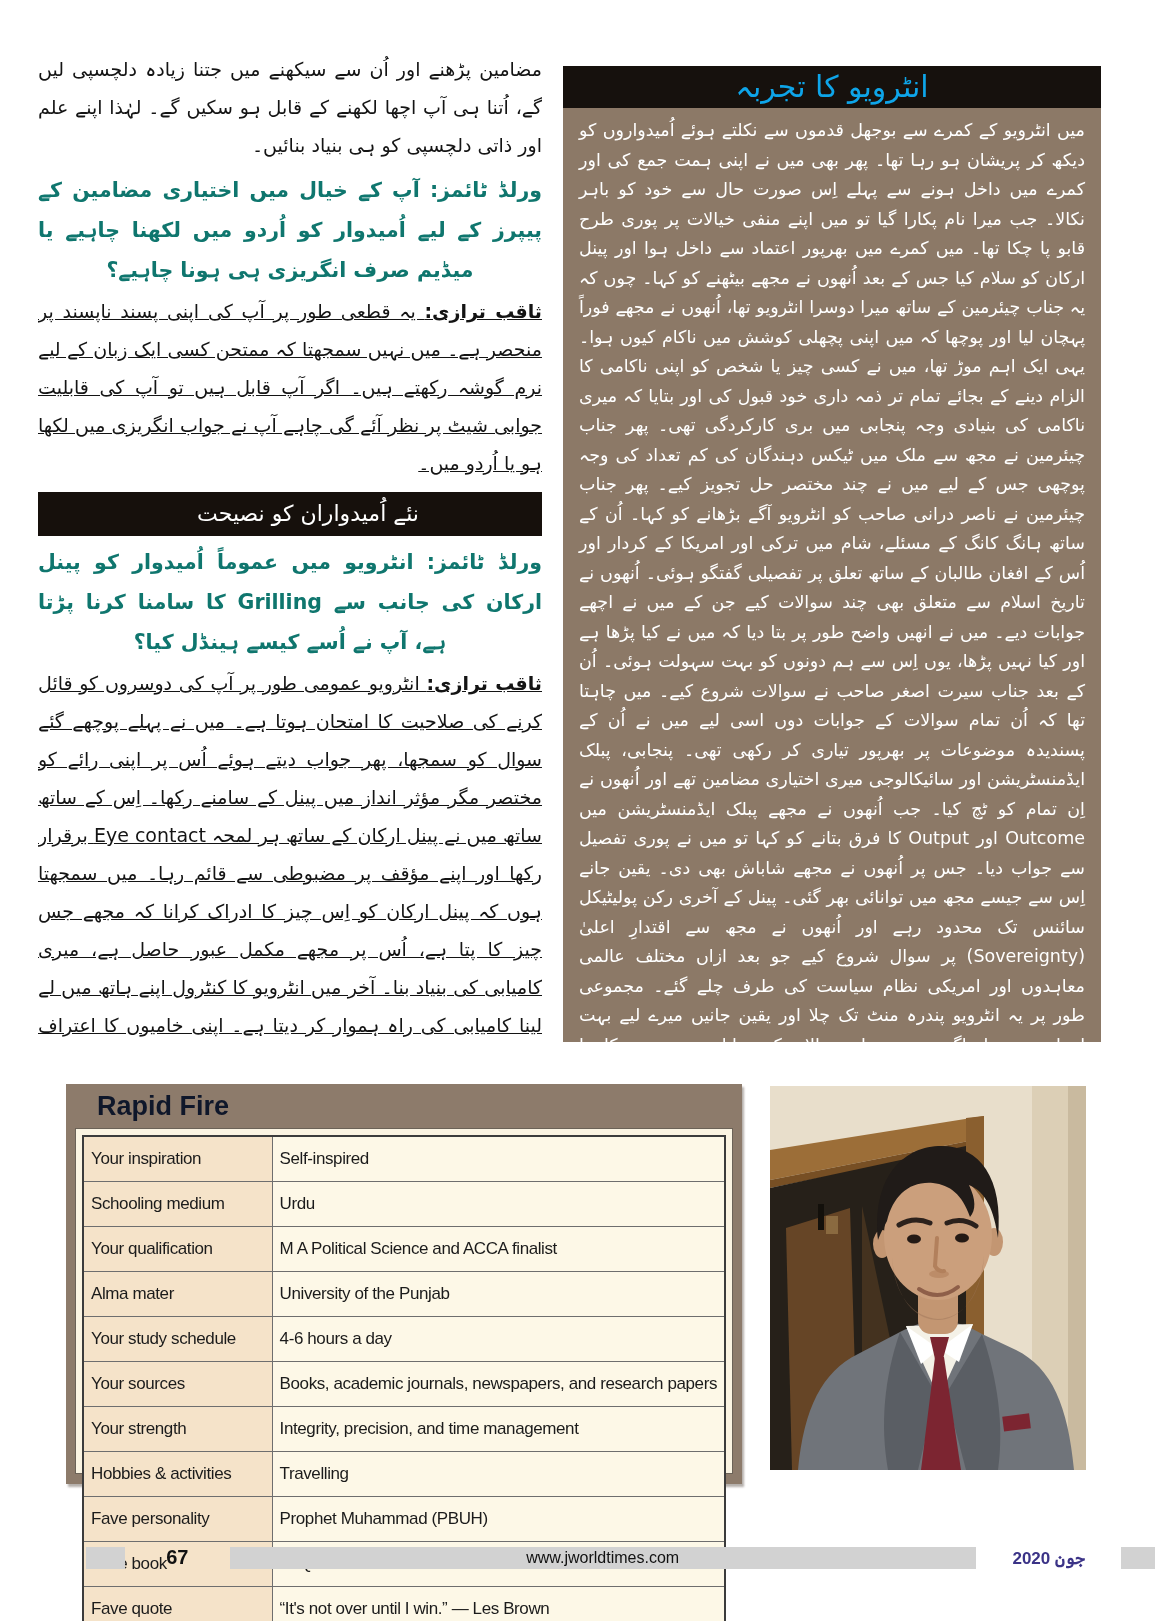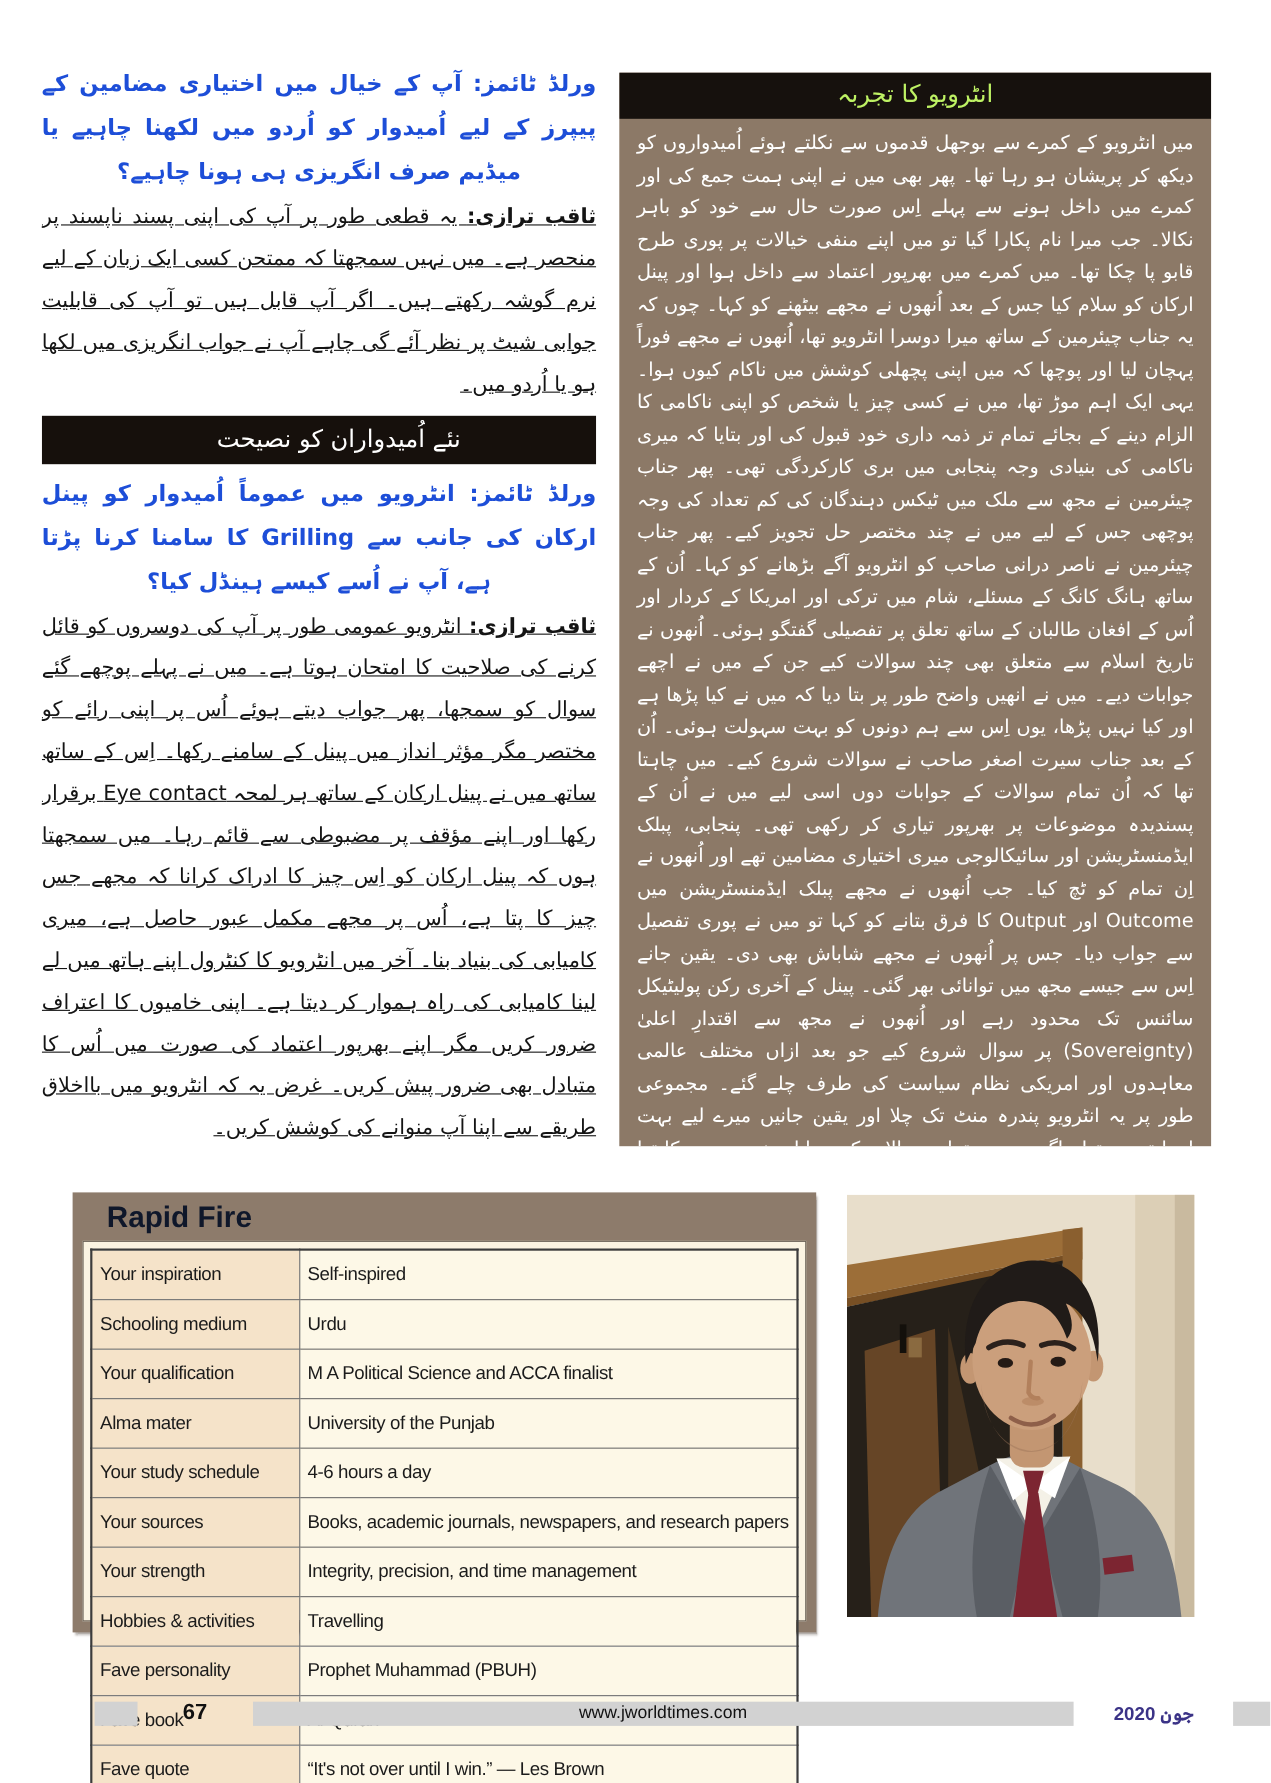--- a/index.html
+++ b/index.html
@@ -8,41 +8,41 @@
     font-family:"DejaVu Sans",sans-serif;overflow:hidden;
   }
   
   .left-col{
     position:absolute;left:38px;top:50px;width:504px;height:990px;
     direction:rtl;text-align:justify;text-align-last:right;
     color:#141414;font-size:19px;line-height:38px;overflow:hidden;
   }
   .urdu-para{margin:0 0 4px 0;}
   .question{
-    color:#1d4ed8;font-weight:bold;font-size:20.5px;line-height:40px;
+    color:#0f766e;font-weight:bold;font-size:20.5px;line-height:40px;
     text-align:justify;text-align-last:center;margin:6px 0 2px 0;
   }
   .answer{margin:0 0 6px 0;text-decoration:underline;}
   .speaker{font-weight:bold;}
   .black-banner{
     background:#16100c;color:#fff;height:44px;line-height:44px;
     text-align:center;text-align-last:center;font-size:22px;margin:10px 0 0 0;padding-left:36px;
   }
   .advice-box{
     background:#9a8471;color:#fff;padding:8px 10px 12px 10px;
     font-size:19px;line-height:37px;text-align:center;text-align-last:center;margin:0 0 8px 0;
   }
   
   .right-col{
     position:absolute;left:563px;top:66px;width:538px;height:976px;
     background:#8c7967;overflow:hidden;
   }
   .right-col .col-header{
-    background:#16110d;color:#bef264;height:42px;line-height:42px;
-    text-align:center;font-size:22px;direction:rtl;
+    background:#16110d;color:#0ea5e9;height:42px;line-height:42px;
+    text-align:center;font-size:30px;direction:rtl;
   }
   .right-col .col-body{
     direction:rtl;color:#fff;padding:8px 16px;font-size:17.5px;
     line-height:29.5px;text-align:justify;text-align-last:right;
   }
   
   .rf-frame{
     position:absolute;left:66px;top:1084px;width:676px;height:400px;
     background:#8d7b6b;box-sizing:border-box;padding:0 9px 10px 9px;
     box-shadow:2px 3px 2px rgba(90,80,70,.45);
@@ -87,20 +87,21 @@
   }
   .f-date{
     width:96px;text-align:center;font-size:17px;color:#3b3387;
     direction:rtl;font-weight:bold;
   }
 </style>
 </head>
 <body>
 
 <div class="left-col">
+  <p class="urdu-para">مضامین پڑھنے اور اُن سے سیکھنے میں جتنا زیادہ دلچسپی لیں گے، اُتنا ہی آپ اچھا لکھنے کے قابل ہو سکیں گے۔ لہٰذا اپنے علم اور ذاتی دلچسپی کو ہی بنیاد بنائیں۔</p>
   <div class="question">ورلڈ ٹائمز: آپ کے خیال میں اختیاری مضامین کے پیپرز کے لیے اُمیدوار کو اُردو میں لکھنا چاہیے یا میڈیم صرف انگریزی ہی ہونا چاہیے؟</div>
   <p class="answer"><span class="speaker">ثاقب ترازی:</span><span> یہ قطعی طور پر آپ کی اپنی پسند ناپسند پر منحصر ہے۔ میں نہیں سمجھتا کہ ممتحن کسی ایک زبان کے لیے نرم گوشہ رکھتے ہیں۔ اگر آپ قابل ہیں تو آپ کی قابلیت جوابی شیٹ پر نظر آئے گی چاہے آپ نے جواب انگریزی میں لکھا ہو یا اُردو میں۔</span></p>
   <div class="black-banner">نئے اُمیدواران کو نصیحت</div>
   <div class="question">ورلڈ ٹائمز: انٹرویو میں عموماً اُمیدوار کو پینل ارکان کی جانب سے Grilling کا سامنا کرنا پڑتا ہے، آپ نے اُسے کیسے ہینڈل کیا؟</div>
   <p class="answer"><span class="speaker">ثاقب ترازی:</span><span> انٹرویو عمومی طور پر آپ کی دوسروں کو قائل کرنے کی صلاحیت کا امتحان ہوتا ہے۔ میں نے پہلے پوچھے گئے سوال کو سمجھا، پھر جواب دیتے ہوئے اُس پر اپنی رائے کو مختصر مگر مؤثر انداز میں پینل کے سامنے رکھا۔ اِس کے ساتھ ساتھ میں نے پینل ارکان کے ساتھ ہر لمحہ Eye contact برقرار رکھا اور اپنے مؤقف پر مضبوطی سے قائم رہا۔ میں سمجھتا ہوں کہ پینل ارکان کو اِس چیز کا ادراک کرانا کہ مجھے جس چیز کا پتا ہے، اُس پر مجھے مکمل عبور حاصل ہے، میری کامیابی کی بنیاد بنا۔ آخر میں انٹرویو کا کنٹرول اپنے ہاتھ میں لے لینا کامیابی کی راہ ہموار کر دیتا ہے۔ اپنی خامیوں کا اعتراف ضرور کریں مگر اپنے بھرپور اعتماد کی صورت میں اُس کا متبادل بھی ضرور پیش کریں۔ غرض یہ کہ انٹرویو میں بااخلاق طریقے سے اپنا آپ منوانے کی کوشش کریں۔</span></p>
 
 </div>
 
 <div class="right-col">
   <div class="col-header">انٹرویو کا تجربہ</div>

